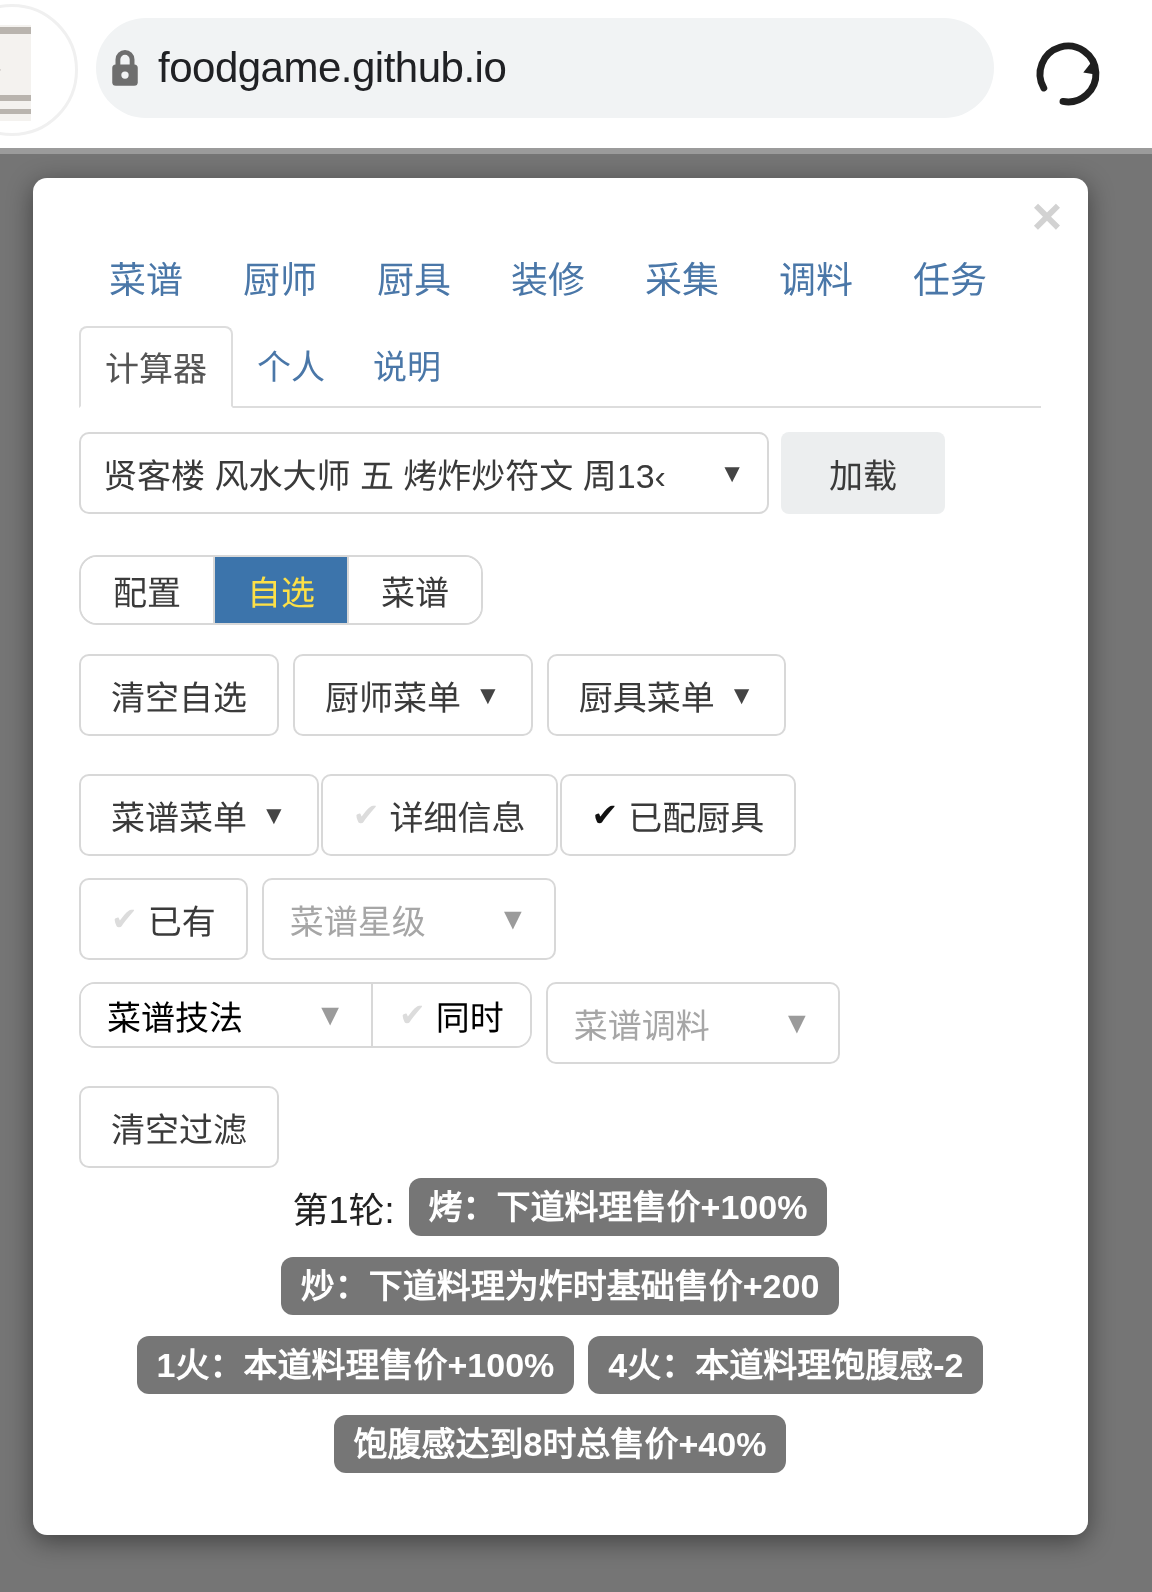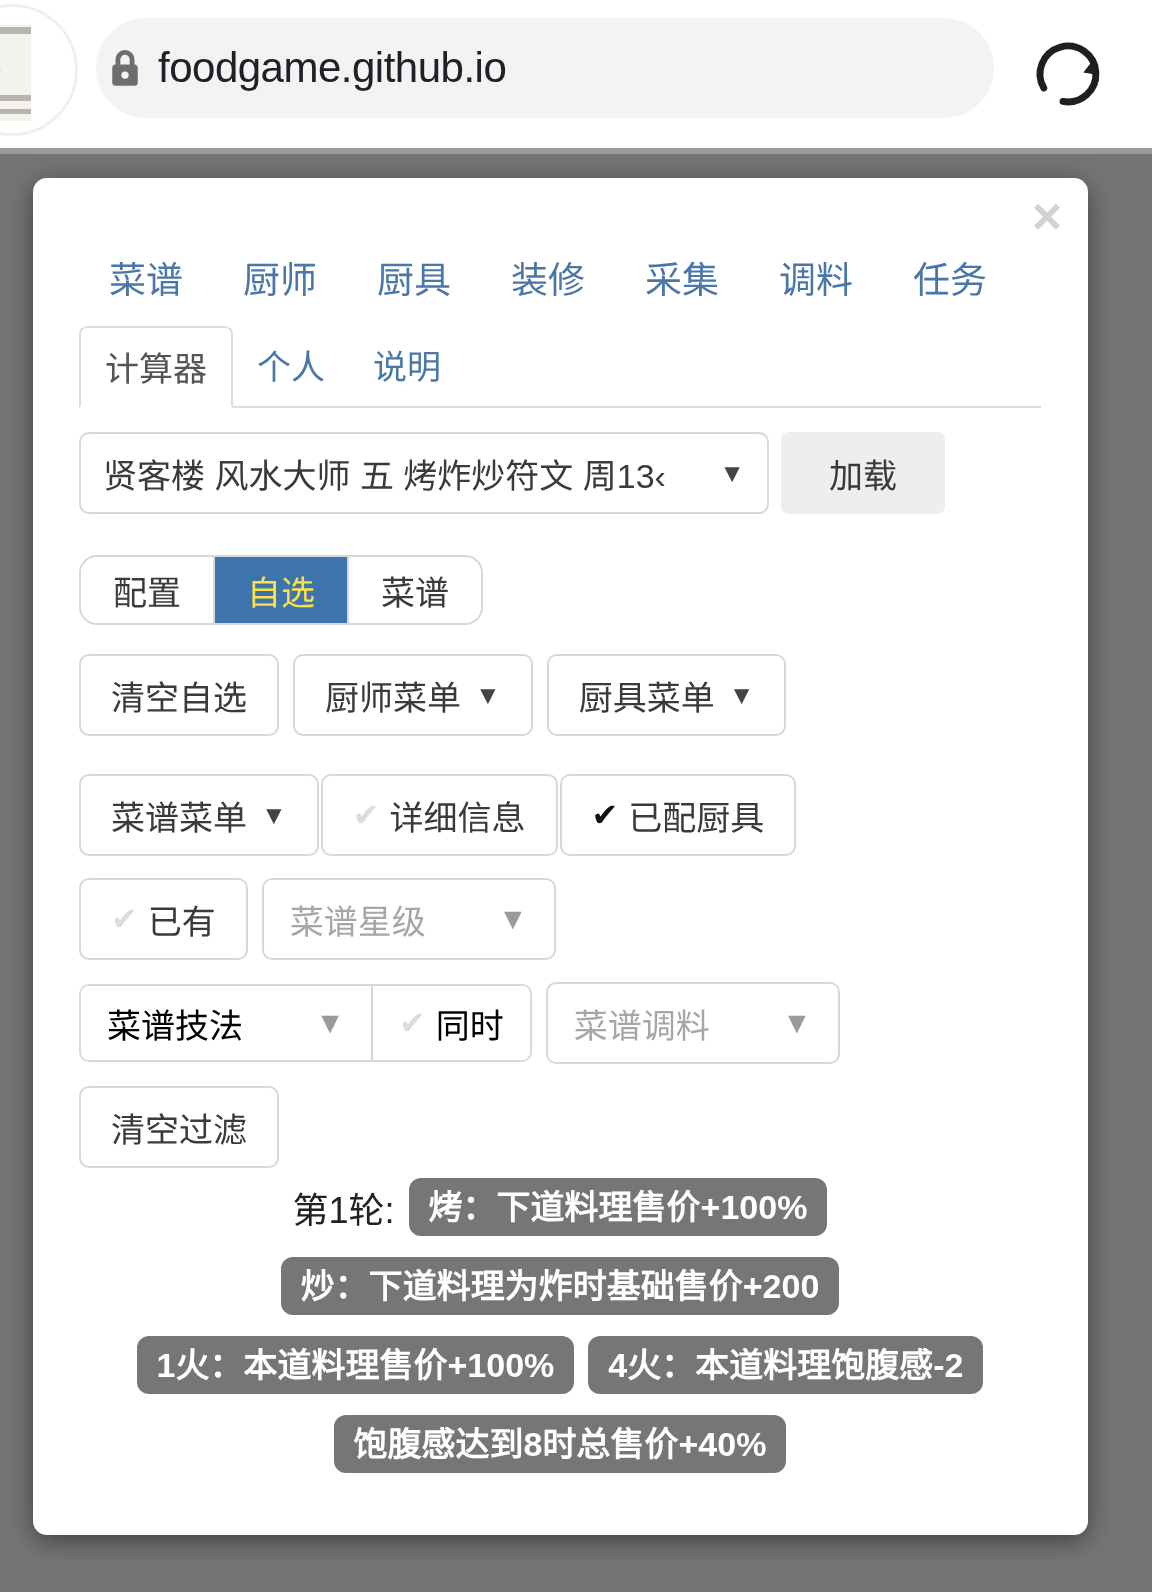--- a/index.html
+++ b/index.html
@@ -114,21 +114,21 @@
   .sub-tab.active {
     color: #555555;
     background: #ffffff;
     border: 2px solid #dddddd;
     border-bottom: 2px solid #ffffff;
     border-radius: 8px 8px 0 0;
     margin-bottom: -2px;
   }
 
   
-  .row { position: absolute; display: flex; align-items: center; }
+  .row { position: absolute; display: flex; align-items: flex-start; }
 
   .ctl {
     border: 2px solid #d8d8d8;
     border-radius: 10px;
     background: #ffffff;
     font-size: 34px;
     color: #3a3a3a;
     display: flex; align-items: center; justify-content: center;
     white-space: nowrap;
     cursor: pointer;
@@ -180,23 +180,23 @@
     background: #ffffff;
     cursor: pointer;
   }
   .seg:last-child { border-right: none; }
   .seg.selected { background: #3c74ab; color: #fde047; }
 
   
   .join-group {
     display: flex;
     border: 2px solid #d8d8d8;
-    border-radius: 10px;
-    overflow: hidden;
-    height: 78px;
+    border-radius: 16px;
+    overflow: hidden;
+    height: 66px;
   }
   .join-item {
     font-size: 34px;
     display: flex; align-items: center; justify-content: center;
     padding: 0 26px;
     background: #fff; cursor: pointer;
     border-right: 2px solid #d8d8d8;
     white-space: nowrap;
   }
   .join-item:last-child { border-right: none; }

